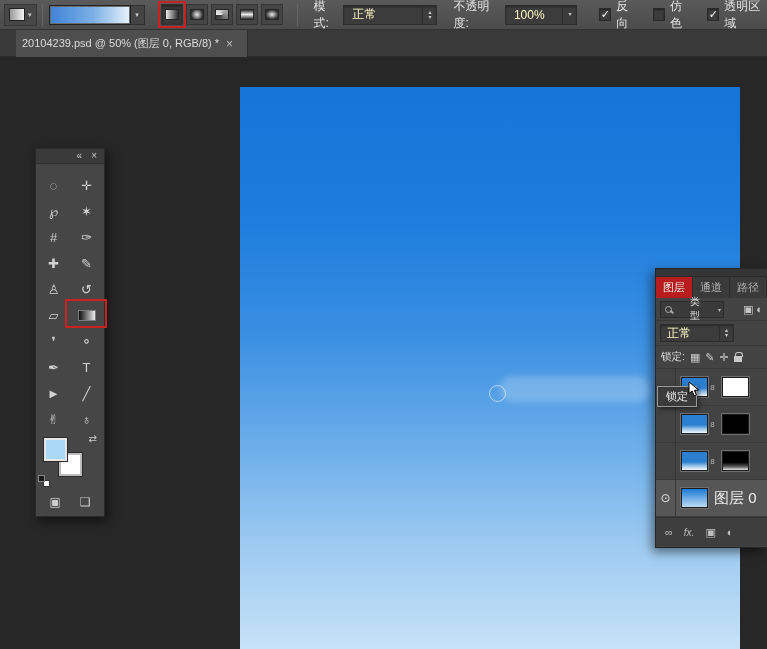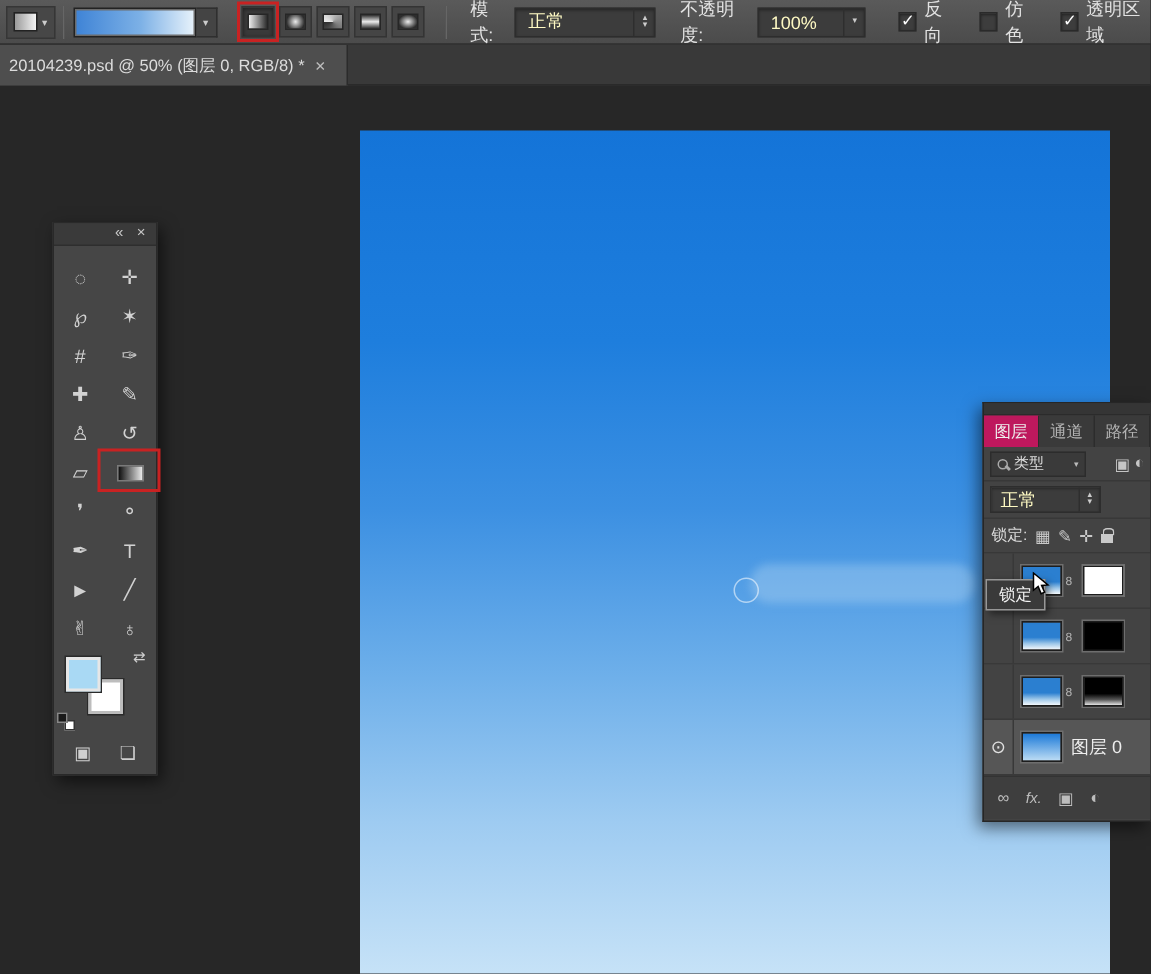--- a/index.html
+++ b/index.html
@@ -40,21 +40,21 @@
   .mode-dd { width:104px; }
   .opacity-dd { width:80px; }
   .cb-group { display:flex; align-items:center; gap:5px; }
   .cb { width:13px; height:13px; background:#3d3d3d; border:1px solid #2a2a2a;
     box-shadow:inset 0 1px 2px rgba(0,0,0,.45); color:#fff; font-size:11px; line-height:11px; text-align:center; }
 
   
   .tab-bar { position:absolute; left:0; top:30px; width:767px; height:27px; background:#393939;
     border-bottom:1px solid #2a2a2a; display:flex; z-index:25; }
   .doc-tab { width:232px; height:27px; background:#4e4e4e; border-right:1px solid #2b2b2b;
-    display:flex; align-items:center; padding:0 6px; color:#dcdcdc; font-size:11px; white-space:nowrap; overflow:hidden; }
+    display:flex; align-items:center; padding:0 6px; color:#dcdcdc; font-size:11px; white-space:nowrap; overflow:hidden;margin-left:16px; }
   .doc-tab .close { margin-left:7px; color:#bdbdbd; font-size:12px; }
 
   
   .canvas-area { position:absolute; left:0; top:57px; width:767px; height:592px; background:#272727; z-index:1; }
   .doc-image { position:absolute; left:240px; top:87px; width:500px; height:562px; z-index:2;
     background:linear-gradient(180deg,#1474d8 0%,#1e7edd 25%,#3c90e2 45%,#6fb0ea 65%,#9ecbf1 82%,#c6e2f7 100%); }
   .brush-streak { position:absolute; left:500px; top:376px; width:150px; height:26px; border-radius:13px;
     background:rgba(205,228,246,.30); filter:blur(3px); z-index:3; }
   .brush-cursor { position:absolute; left:489px; top:385px; width:17px; height:17px; border-radius:50%;
     border:1px solid rgba(255,255,255,.55); z-index:4; }
@@ -80,23 +80,23 @@
   .ds-f { position:absolute; left:0; top:0; width:7px; height:7px; background:#1a1a1a; border:1px solid #888; z-index:2; }
   .tp-bottom { display:flex; justify-content:space-around; padding:5px 4px 7px; color:#cfcfcf; font-size:12px; }
 
   
   .layers-panel { position:absolute; left:655px; top:268px; width:112px; height:280px; background:#434343;
     border:1px solid #262626; border-right:none; box-shadow:-3px 4px 10px rgba(0,0,0,.5); z-index:10; overflow:hidden; }
   .lp-grip { height:8px; background:#353535; border-bottom:1px solid #2b2b2b; }
   .lp-tabs { display:flex; height:21px; background:#393939; }
   .lp-tab { padding:0 7px; display:flex; align-items:center; font-size:11px; color:#b2b2b2;
     border-right:1px solid #2c2c2c; background:#3a3a3a; }
-  .lp-tab.active { background:#be185d; color:#ededed; }
+  .lp-tab.active { background:#b91c1c; color:#ededed; }
   .lp-filter { height:23px; display:flex; align-items:center; gap:4px; padding:0 4px; border-bottom:1px solid #383838; }
-  .search-box { display:flex; align-items:center; gap:4px; width:64px; height:17px; background:#3a3a3a;
+  .search-box { display:flex; align-items:center; gap:18px; width:64px; height:17px; background:#3a3a3a;
     border:1px solid #2c2c2c; padding:0 4px; font-size:10px; color:#ddd; }
   .mag { width:7px; height:7px; border:1.5px solid #aaa; border-radius:50%; position:relative; flex:none; }
   .mag::after { content:""; position:absolute; width:4px; height:1.5px; background:#aaa; transform:rotate(45deg); right:-3px; bottom:-1px; }
   .sb-arrow { margin-left:auto; font-size:6px; color:#bbb; }
   .filter-icons { display:flex; gap:3px; margin-left:auto; color:#c5c5c5; font-size:11px; }
   .lp-blend { height:25px; display:flex; align-items:center; padding:0 4px; border-bottom:1px solid #383838; }
   .blend-dd { width:74px; height:18px; margin-left:0; }
   .lp-lock { height:23px; display:flex; align-items:center; gap:5px; padding:0 5px; border-bottom:1px solid #383838;
     font-size:10.5px; color:#ddd; }
   .lock-ic { font-size:11px; color:#c9c9c9; }
@@ -107,21 +107,21 @@
   .layer-row.selected { background:#565656; }
   .eye-col { width:20px; height:100%; border-right:1px solid #383838; display:flex; align-items:center;
     justify-content:center; color:#e0e0e0; font-size:12px; flex:none; }
   .thumb { width:27px; height:20px; border:1px solid #1d1d1d; box-shadow:0 0 0 1px #6e6e6e; margin-left:5px; flex:none; }
   .thumb-sky { background:linear-gradient(180deg,#2b7fd0 0%,#2b7fd0 55%,#9cc6e8 78%,#f3f8fc 100%); }
   .thumb-canvas { background:linear-gradient(180deg,#1b79d8,#bcdcf4); }
   .mask-white { background:#ffffff; }
   .mask-black { background:#000000; }
   .mask-bw { background:linear-gradient(180deg,#000 58%,#555 80%,#e2e2e2 100%); }
   .chain { width:9px; text-align:center; font-size:8px; color:#b5b5b5; flex:none; }
-  .layer-label { margin-left:6px; font-size:12px; color:#ededed; white-space:nowrap; }
+  .layer-label { margin-left:6px; font-size:15px; color:#ededed; white-space:nowrap; }
   .lp-footer { height:29px; display:flex; align-items:center; gap:11px; padding:0 9px; background:#3e3e3e;
     border-top:1px solid #333; color:#bdbdbd; font-size:11px; }
   .fx-text { font-style:italic; font-size:10px;text-align:center; }
 
   
   .tooltip { position:absolute; left:657px; top:386px; padding:2px 8px; background:#3a3a3a;
     border:1px solid #979797; color:#f2f2f2; font-size:11px; z-index:50; box-shadow:2px 2px 5px rgba(0,0,0,.5); }
   .cursor-arrow { position:absolute; left:688px; top:381px; z-index:55; }
 </style>
 </head>

